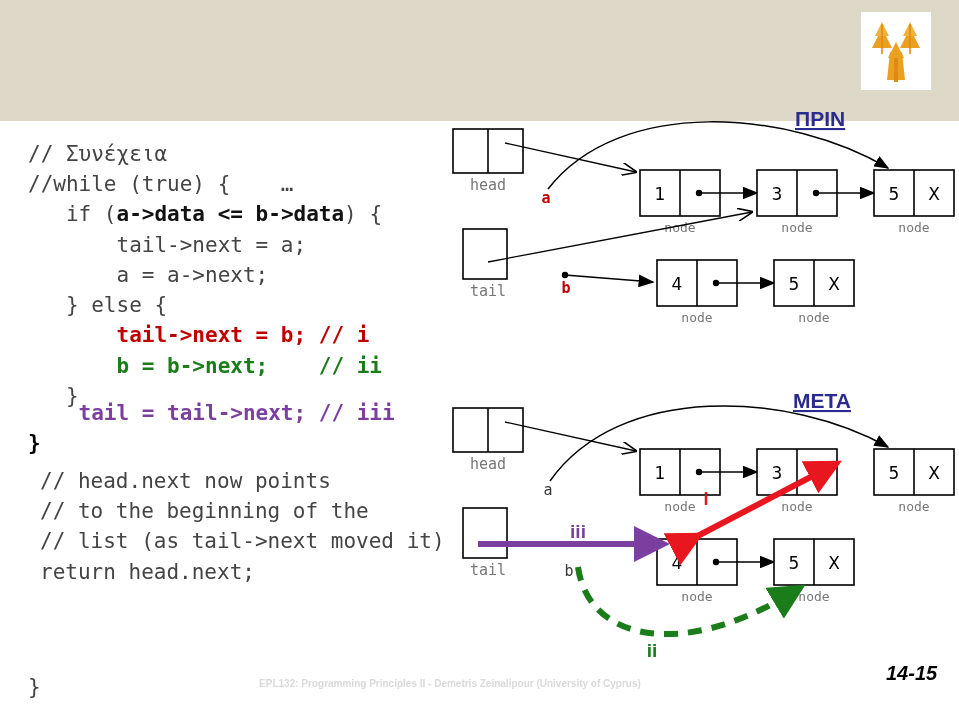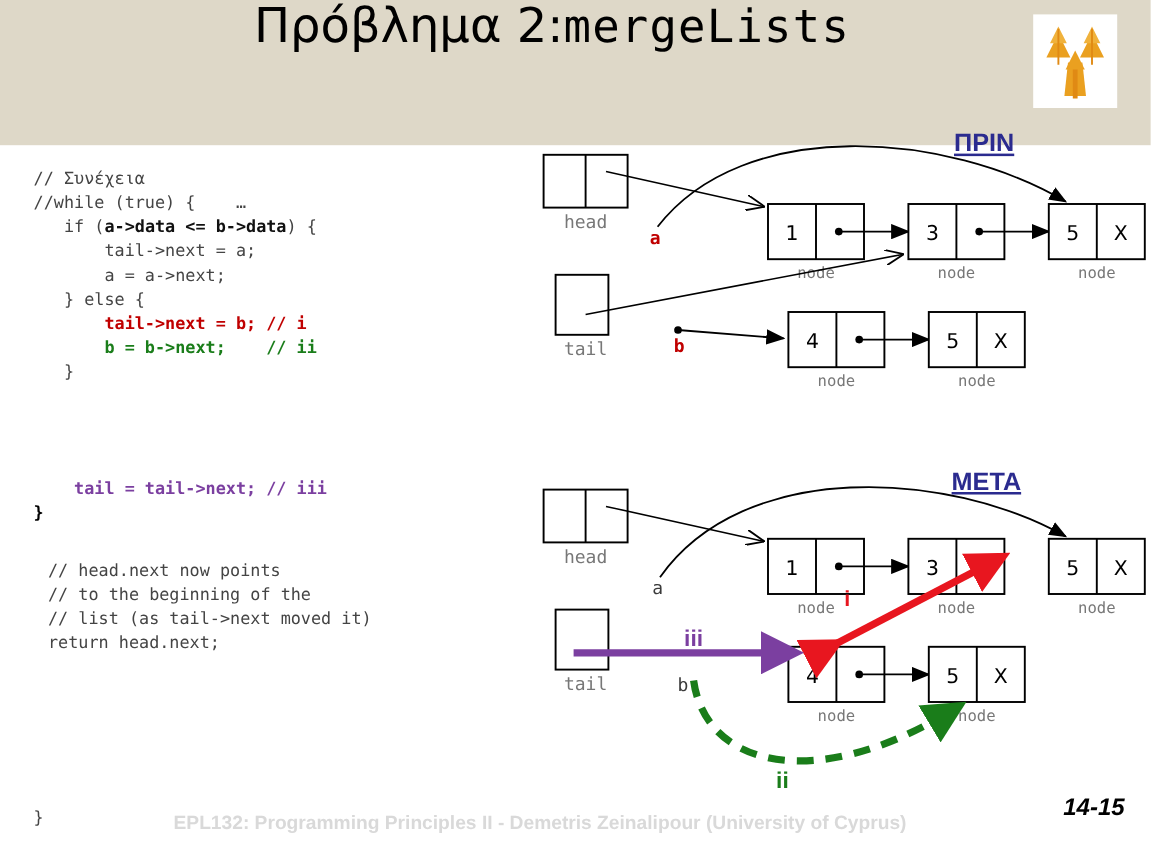--- a/index.html
+++ b/index.html
@@ -40,21 +40,21 @@
   #uni-logo {
     position: absolute; left: 861px; top: 12px;
     width: 70px; height: 78px;
     background: #ffffff;
   }
 
   
   .code-block {
     position: absolute;
     font-family: "DejaVu Sans Mono", monospace;
-    font-size: 14px;
+    font-size: 21px;
     line-height: 1.44;
     color: #3a3a3a;
     white-space: pre;
   }
   #code-top  { left: 28px; top: 139px; }
   #code-mid  { left: 28px; top: 398px; }
   #code-bot  { left: 28px; top: 466px; margin-left: 12px; }
   #code-tail { left: 28px; top: 672px; }
 
   .c-plain  { color: #444444; }
@@ -69,40 +69,37 @@
     position: absolute; left: 0; top: 0;
     width: 959px; height: 709px;
     pointer-events: none;
   }
 
   
   #footer-text {
     position: absolute; left: 0; top: 678px;
     width: 900px; text-align: center;
     font-family: "Liberation Sans", sans-serif;
-    font-size: 16px; font-weight: bold;
+    font-size: 10px; font-weight: bold;
     color: #d9d9d9;
   }
   #page-number {
     position: absolute; left: 886px; top: 662px;
     font-family: "Liberation Sans", sans-serif;
     font-size: 20px; font-weight: bold;
     color: #000000;
     font-style: italic;
   }
 </style>
 </head>
 <body>
 
 <div id="header-band"></div>
 
 <div id="slide-title">
-  <span class="title-line">
-    <span class="t-greek">Πρόβλημα 2:</span><span class="t-mono">mergeLists</span>
-  </span>
 </div>
 
 <div id="uni-logo">
   <svg width="70" height="78" viewBox="0 0 70 78">
 
     <path d="M29 40 L41 40 L44 68 L26 68 Z" fill="#eaa020"></path>
     <path d="M33 38 L37 38 L37 70 L33 70 Z" fill="#e08a14"></path>
 
     <g fill="#eaa020">
       <path d="M21 16 L31 36 L11 36 Z"></path>

